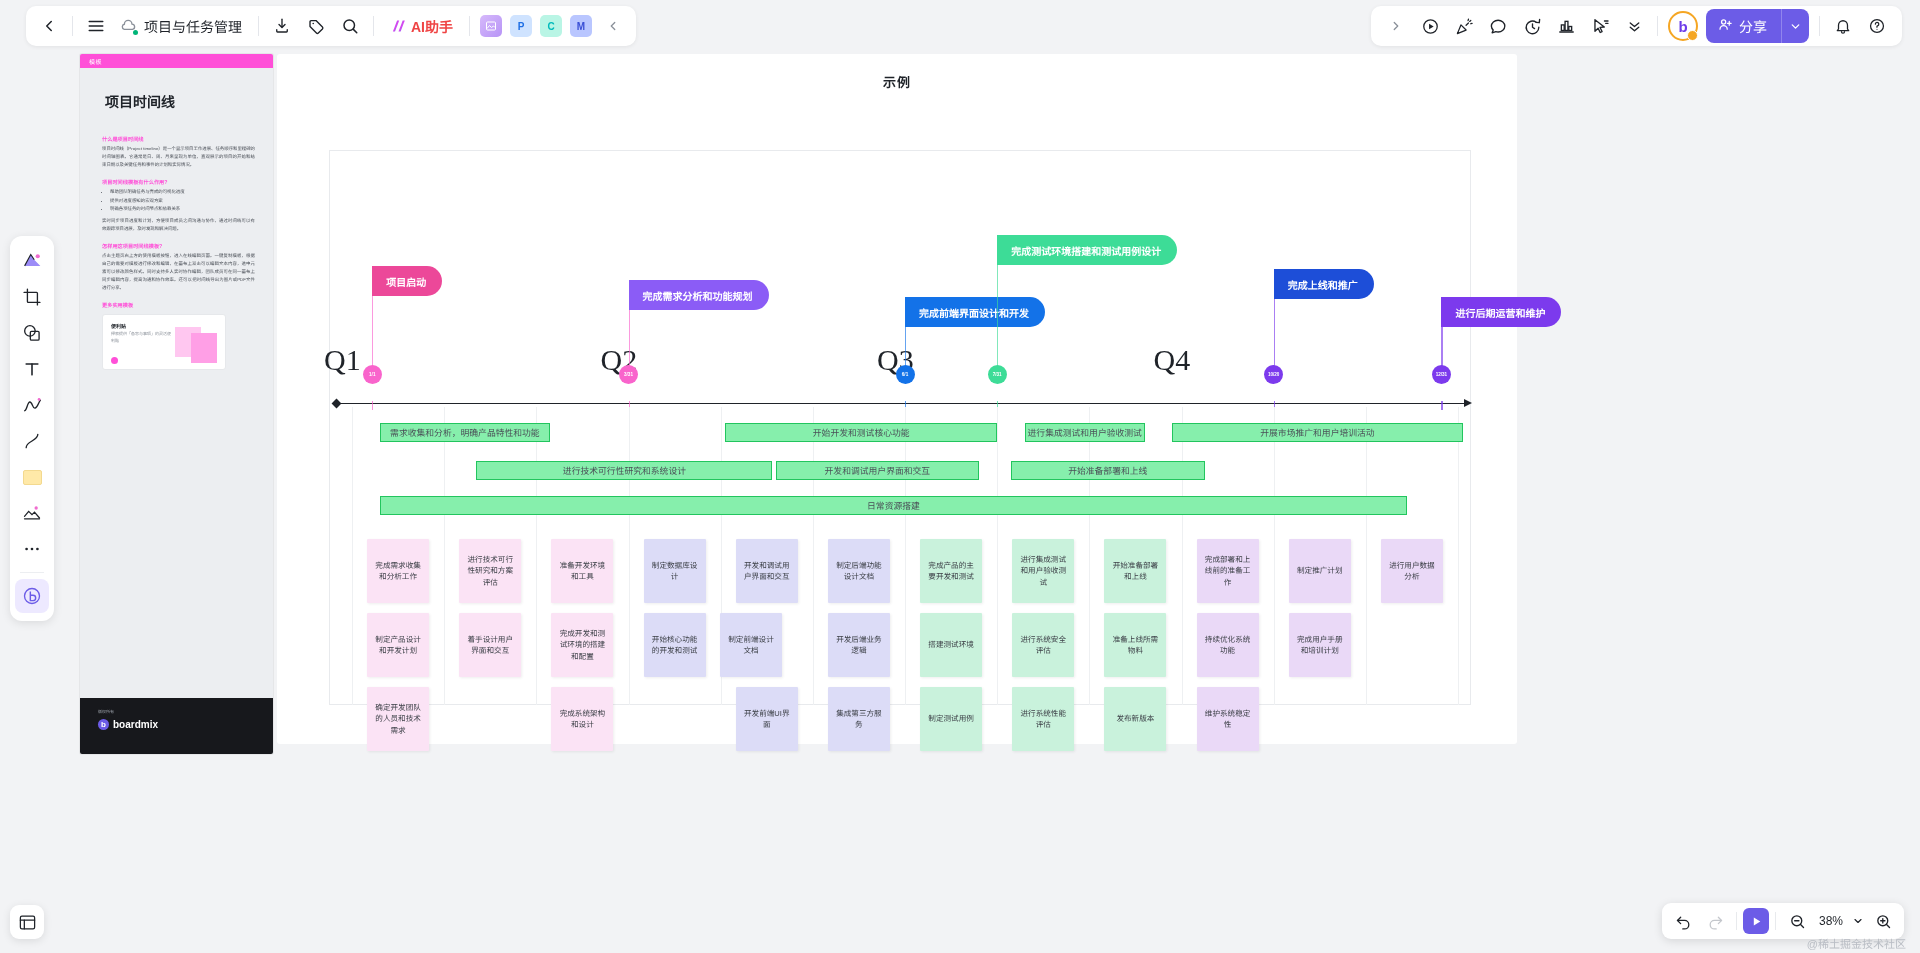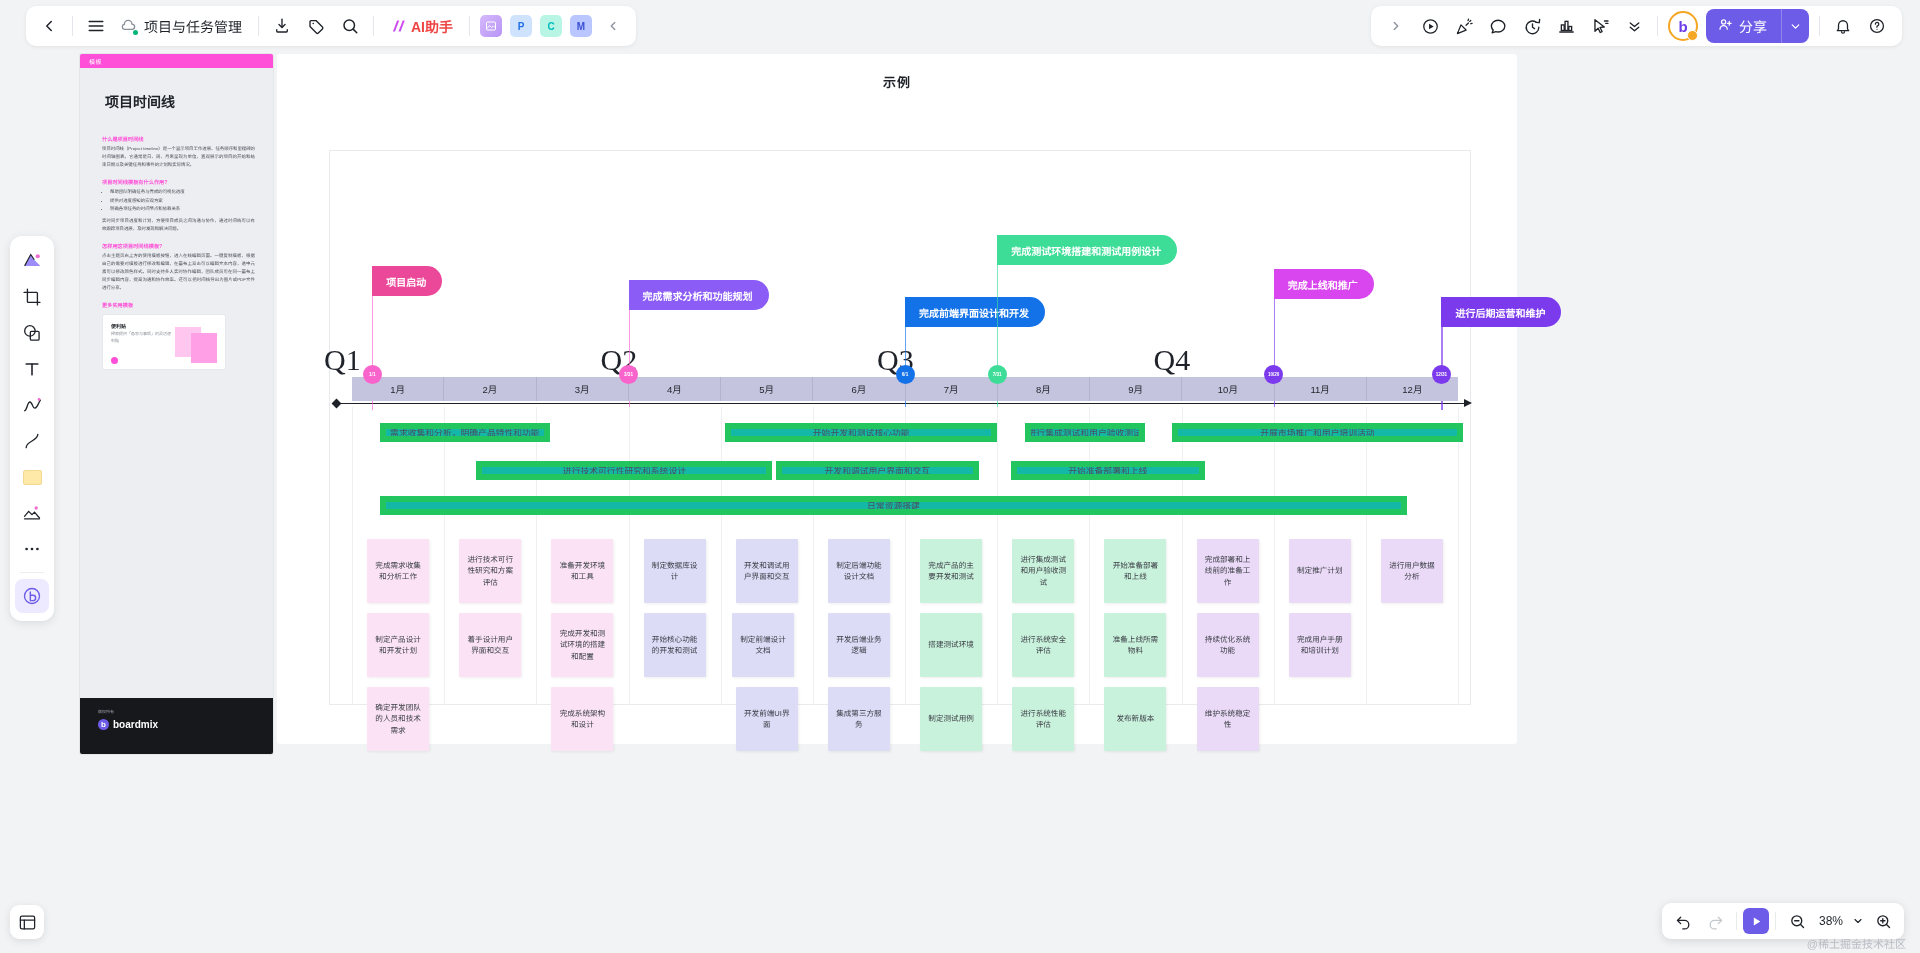--- a/index.html
+++ b/index.html
@@ -176,21 +176,21 @@
   .monthcell:last-child { border-right: none; }
   .axisline { position: absolute; height: 1px; background: #1f2329; }
   .axis-diamond { position: absolute; width: 7px; height: 7px; background: #1f2329; transform: rotate(45deg); }
   .axis-arrow {
     position: absolute; width: 0; height: 0; border-top: 4.5px solid transparent;
     border-bottom: 4.5px solid transparent; border-left: 8px solid #1f2329;
   }
 
   
   .taskbar {
-    position: absolute; height: 19px; background: #14b8a6; border: 6px solid #22c55e;
+    position: absolute; height: 19px; background: #86efac; border: 1px solid #22c55e;
     display: flex; align-items: center; justify-content: center;
     font-size: 8.8px; color: #4a4f57; white-space: nowrap; overflow: hidden;
   }
 
   
   .colsep { position: absolute; width: 1px; background: #eef0f2; }
 
   
   .note {
     position: absolute; width: 62px; height: 64px; border-radius: 1px;
@@ -505,34 +505,20 @@
     <div class="tpl-foot-lg">
       <span class="tpl-foot-dot">b</span>
       <span>boardmix</span>
     </div>
   </div>
 </div>
 
 <div class="canvas">
   <div class="canvas-title">示例</div>
   <div class="frame" id="frame">
-      <div class="monthbar" style="left: 22px; top: 226px; width: 1106px;">
-        <div class="monthcell">1月</div>
-        <div class="monthcell">2月</div>
-        <div class="monthcell">3月</div>
-        <div class="monthcell">4月</div>
-        <div class="monthcell">5月</div>
-        <div class="monthcell">6月</div>
-        <div class="monthcell">7月</div>
-        <div class="monthcell">8月</div>
-        <div class="monthcell">9月</div>
-        <div class="monthcell">10月</div>
-        <div class="monthcell">11月</div>
-        <div class="monthcell">12月</div>
-      </div>
       <div class="axisline" style="left: 4px; top: 252px; width: 1134px;"></div>
       <div class="axis-diamond" style="left: 3px; top: 248.5px;"></div>
       <div class="axis-arrow" style="left: 1134px; top: 248px;"></div>
       <div class="qlab" style="left: -6px; top: 192px;">Q1</div>
       <div class="qlab" style="left: 270.5px; top: 192px;">Q2</div>
       <div class="qlab" style="left: 547px; top: 192px;">Q3</div>
       <div class="qlab" style="left: 823.5px; top: 192px;">Q4</div>
       <div class="ms-stem" style="left: 42.2767px; top: 145px; height: 77px; background: rgb(249, 100, 204); opacity: 0.65;"></div>
       <div class="ms-flag" style="left: 42.2767px; top: 115px; background: #ec4899;">
         <div>项目启动</div>
@@ -559,21 +545,21 @@
       <div style="position: absolute; left: 575px; top: 250px; width: 1.2px; height: 9px; background: rgb(19, 114, 232); opacity: 0.7;"></div>
       <div class="ms-stem" style="left: 667.167px; top: 114px; height: 108px; background: rgb(61, 220, 151); opacity: 0.65;"></div>
       <div class="ms-flag" style="left: 667.167px; top: 84px; background: rgb(61, 220, 151);">
         <div>完成测试环境搭建和测试用例设计</div>
       </div>
       <div class="ms-dot" style="left: 657.667px; top: 214px; background: rgb(61, 220, 151);">
         <div>7/31</div>
       </div>
       <div style="position: absolute; left: 667.167px; top: 250px; width: 1.2px; height: 9px; background: rgb(61, 220, 151); opacity: 0.7;"></div>
       <div class="ms-stem" style="left: 943.667px; top: 148px; height: 74px; background: rgb(124, 58, 237); opacity: 0.65;"></div>
-      <div class="ms-flag" style="left: 943.667px; top: 118px; background: #d946ef;">
+      <div class="ms-flag" style="left: 943.667px; top: 118px; background: #1d4ed8;">
         <div>完成上线和推广</div>
       </div>
       <div class="ms-dot" style="left: 934.167px; top: 214px; background: rgb(124, 58, 237);">
         <div>10/20</div>
       </div>
       <div style="position: absolute; left: 943.667px; top: 250px; width: 1.2px; height: 9px; background: rgb(124, 58, 237); opacity: 0.7;"></div>
       <div class="ms-stem" style="left: 1111.41px; top: 176px; height: 46px; background: rgb(124, 58, 237); opacity: 0.65;"></div>
       <div class="ms-flag" style="left: 1111.41px; top: 146px; background: rgb(124, 58, 237);">
         <div>进行后期运营和维护</div>
       </div>
@@ -644,21 +630,21 @@
       </div>
       <div class="note n-purple" style="left: 313.583px; top: 388px;">
         <div>制定数据库设计</div>
       </div>
       <div class="note n-purple" style="left: 313.583px; top: 462px;">
         <div>开始核心功能的开发和测试</div>
       </div>
       <div class="note n-purple" style="left: 405.75px; top: 388px;">
         <div>开发和调试用户界面和交互</div>
       </div>
-      <div class="note n-purple" style="left: 402px; top: 462px;">
+      <div class="note n-purple" style="left: 390px; top: 462px;">
         <div>制定前端设计文档</div>
       </div>
       <div class="note n-purple" style="left: 405.75px; top: 536px;">
         <div>开发前端UI界面</div>
       </div>
       <div class="note n-purple" style="left: 497.917px; top: 388px;">
         <div>制定后端功能设计文档</div>
       </div>
       <div class="note n-purple" style="left: 497.917px; top: 462px;">
         <div>开发后端业务逻辑</div>

